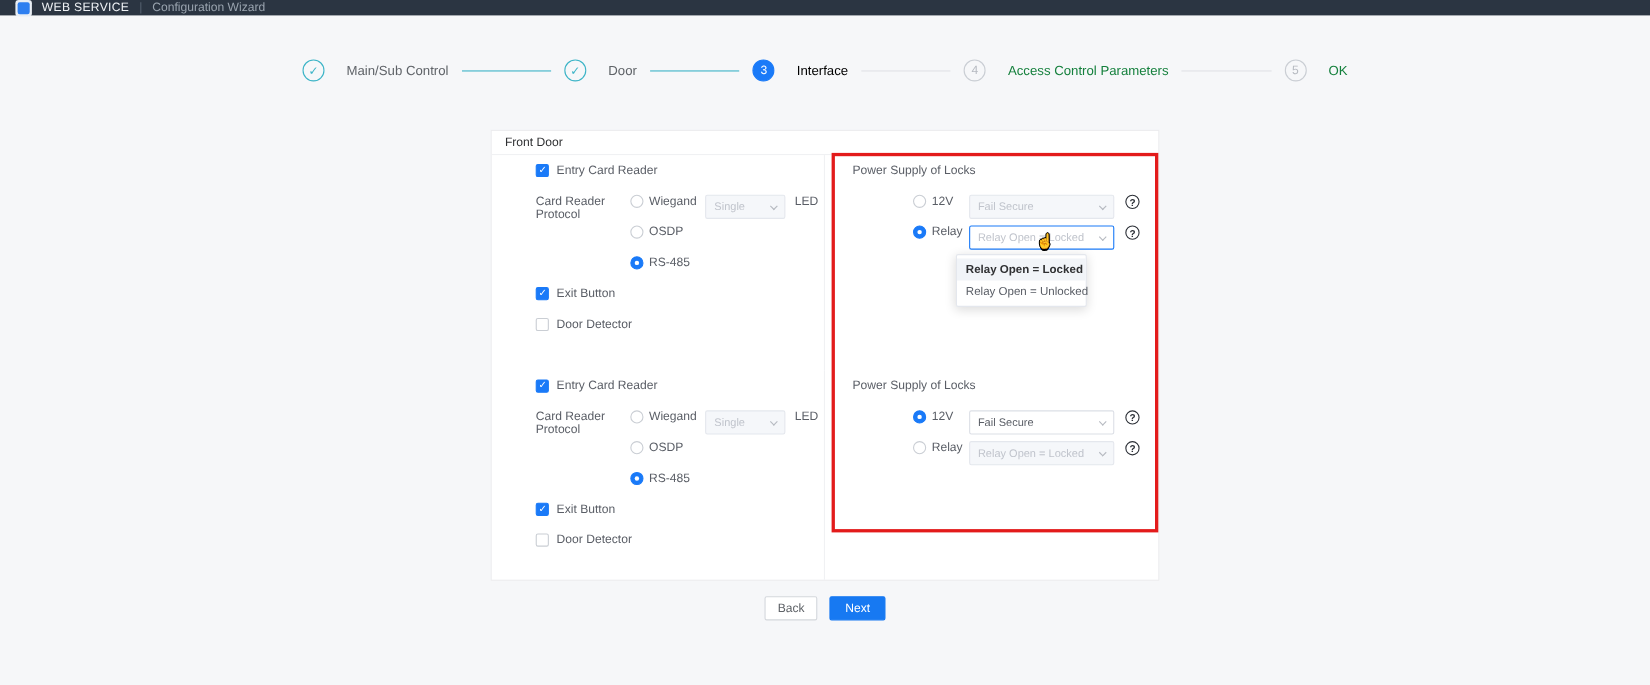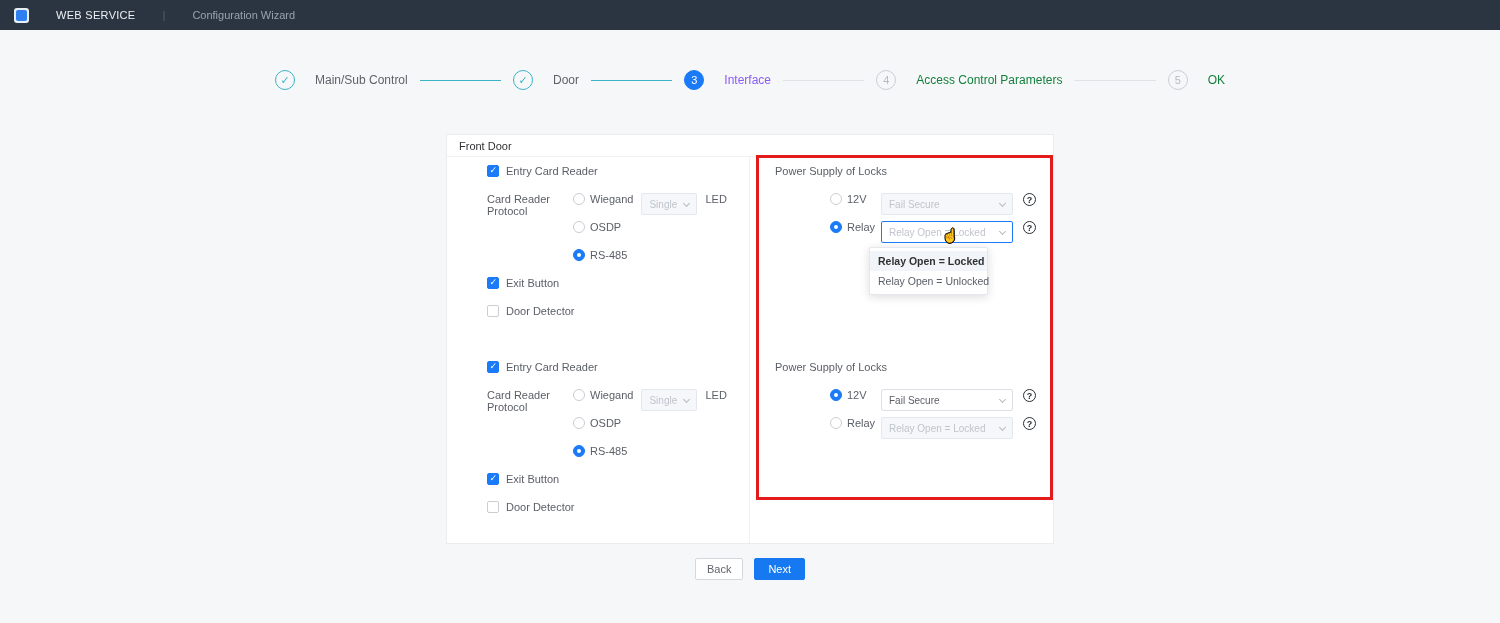--- a/index.html
+++ b/index.html
@@ -1,37 +1,37 @@
 <!DOCTYPE html>
 <html><head>
 <meta charset="utf-8">
 <style>
   *{margin:0;padding:0;box-sizing:border-box}
   html,body{width:1500px;height:623px;overflow:hidden}
   body{background:#f6f7f9;font-family:"Liberation Sans",sans-serif;font-size:11px;color:#5a5e66}
 
   
-  .topbar{height:30px;background:#2b3542;display:flex;align-items:center;padding:0 14px;gap:27px}
+  .topbar{height:14px;background:#2b3542;display:flex;align-items:center;padding:0 14px;gap:9px}
   .logo{width:15px;height:15px;border-radius:3px;background:#e9eef4;position:relative;flex:0 0 auto}
   .logo::after{content:"";position:absolute;inset:2px;background:#2e7ff0;border-radius:2px}
   .brand{color:#eef1f4;letter-spacing:.3px}
   .topbar-divider{color:#566270}
   .topbar-title{color:#99a3ae}
 
   
   .stepper{display:flex;align-items:center;width:950px;margin:40px auto 0}
   .step{display:flex;align-items:center;gap:20px;flex:0 0 auto}
   .step-circle{width:20px;height:20px;border-radius:50%;display:flex;align-items:center;justify-content:center;font-size:11px;position:relative}
   .step[data-state="done"] .step-circle{border:1px solid #3cb4c7;color:#3cb4c7}
   .step[data-state="done"] .step-circle::before{content:"✓";font-size:11px;color:#3cb4c7}
   .step[data-state="active"] .step-circle{background:#1a7af8;border:1px solid #1a7af8;color:#fff}
   .step[data-state="todo"] .step-circle{border:1px solid #caced4;color:#b6bac1}
   .step-label{font-size:12px}
   .step[data-state="done"] .step-label{color:#5f6368}
-  .step[data-state="active"] .step-label{color:#8b5cf6}
+  .step[data-state="active"] .step-label{color:#000000}
   .step[data-state="todo"] .step-label{color:#15803d}
   .connector{flex:1;height:1px;margin:0 12px}
   .connector.done{background:#3cb4c7}
   .connector.todo{background:#dfe2e6}
 
   
   .panel{width:608px;margin:44px auto 0;background:#fff;border:1px solid #ececee;position:relative}
   .section-header{height:22px;display:flex;align-items:center;padding:0 12px;border-bottom:1px solid #f0f1f3;font-weight:normal;color:#303133}
   .section-body{display:flex}
   .col-left{width:303px;border-right:1px solid #f0f1f3;padding:8px 0 20px 40px}
@@ -47,21 +47,21 @@
   .checkbox{width:12px;height:12px;border-radius:2px;border:1px solid #caced4;background:#fff;margin-right:7px;position:relative;flex:0 0 auto;cursor:pointer}
   .checkbox[data-state="checked"]{background:#1a7af8;border-color:#1a7af8}
   .checkbox[data-state="checked"]::after{content:"✓";position:absolute;color:#fff;font-size:9px;left:1.5px;top:-1px}
   .radio{width:12px;height:12px;border-radius:50%;border:1px solid #caced4;background:#fff;margin-right:5px;position:relative;flex:0 0 auto;cursor:pointer}
   .radio[data-state="checked"]{background:#1a7af8;border-color:#1a7af8}
   .radio[data-state="checked"]::after{content:"";position:absolute;left:3px;top:3px;width:4px;height:4px;background:#fff;border-radius:50%}
   .select{height:22px;border:1px solid #dcdfe6;border-radius:2px;background:#fff;display:flex;align-items:center;padding:0 18px 0 7px;position:relative;color:#5a5e66;font-size:10px;cursor:pointer;white-space:nowrap;overflow:hidden}
   .sel-arrow{position:absolute;right:7px;top:7px;width:5px;height:5px;border-right:1px solid #b6bac1;border-bottom:1px solid #b6bac1;transform:rotate(45deg)}
   .select[data-state="disabled"]{background:#f5f7fa;border-color:#e4e7ed;color:#c0c4cc}
   .select[data-state="open"]{border-color:#1a7af8;color:#c0c4cc}
-  .select.small{width:56px;margin:0 8px}
+  .select.small{width:73px;margin:0 8px}
   .select.wide{width:132px;margin-right:0}
   .help{width:13px;height:13px;border:1.5px solid #2b2f36;border-radius:50%;display:flex;align-items:center;justify-content:center;margin-left:10px;font-weight:bold;font-size:9px;color:#2b2f36;flex:0 0 auto;cursor:pointer}
   .help::after{content:"?"}
 
   
   .dropdown{position:absolute;left:119px;top:90px;width:119px;background:#fff;border:1px solid #e4e7ed;border-radius:2px;box-shadow:0 2px 10px rgba(0,0,0,.14);z-index:30;padding:3px 0}
   .dropdown-item{height:20px;line-height:20px;padding:0 8px;white-space:nowrap;font-size:10.5px;color:#5a5e66;cursor:pointer}
   .dropdown-item[data-state="selected"]{font-weight:bold;color:#303133;background:#f1f4f8}
 
   

